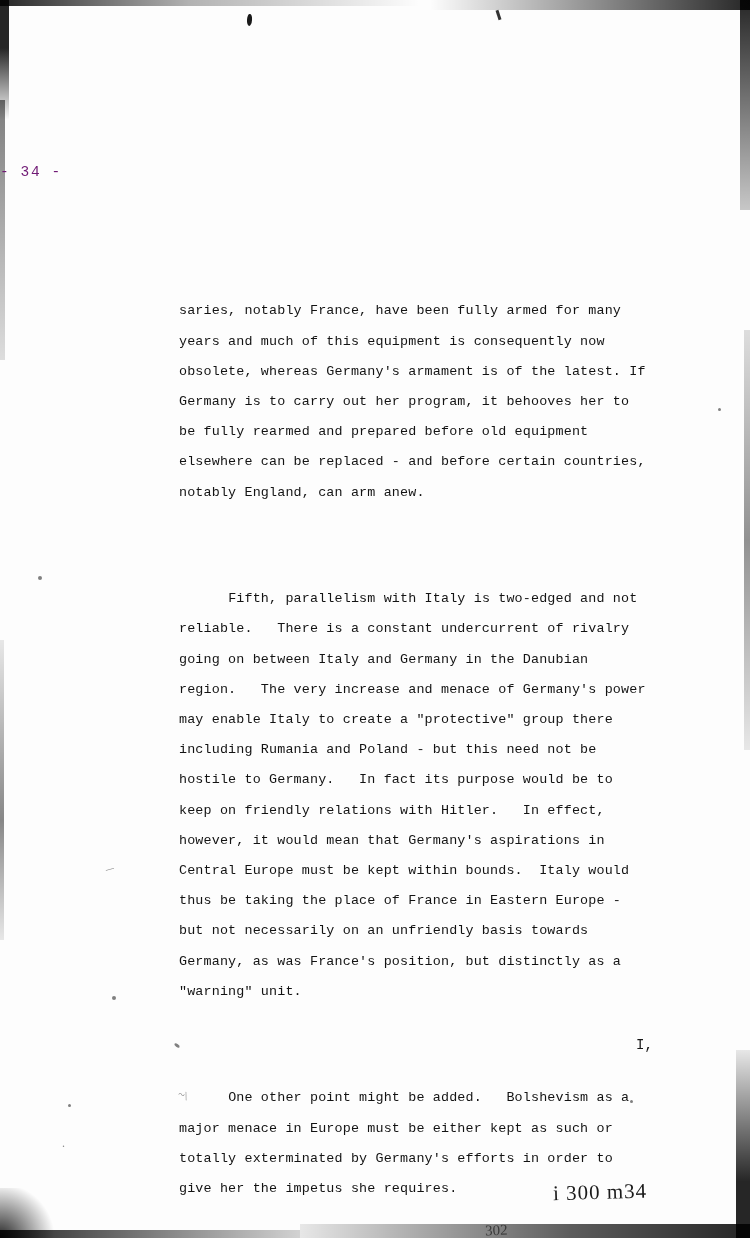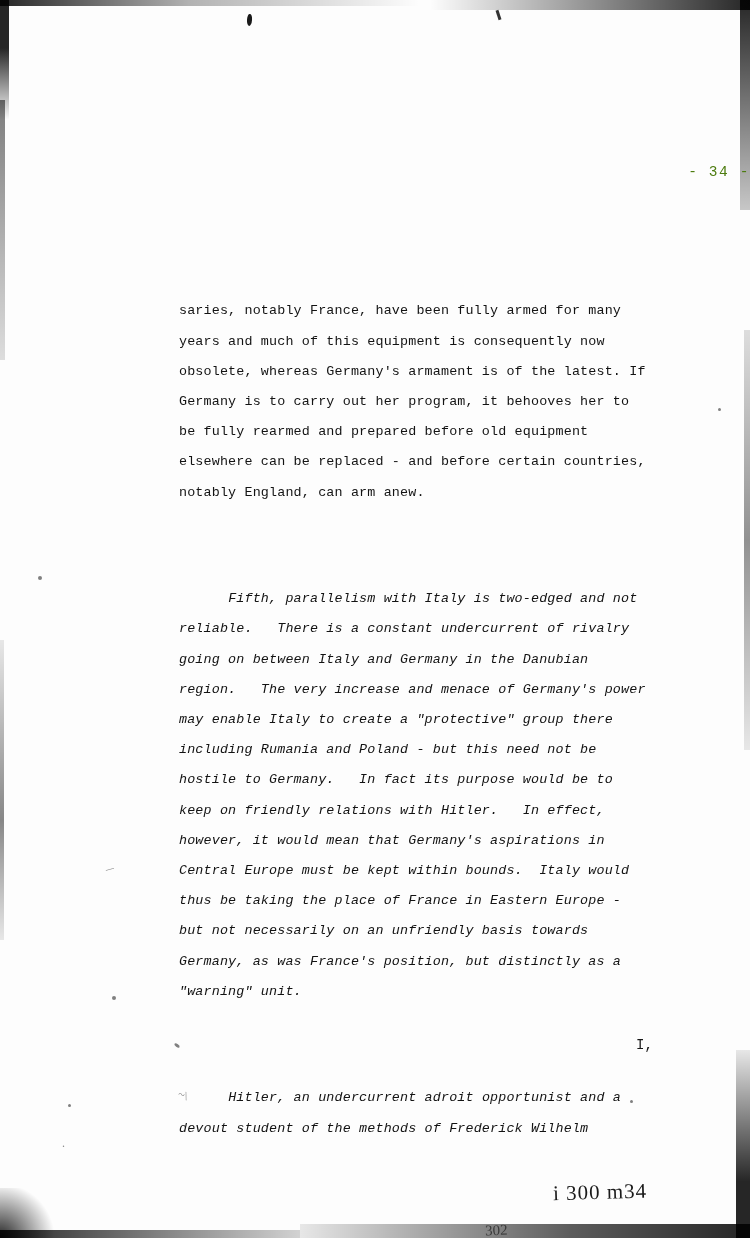--- a/index.html
+++ b/index.html
@@ -72,45 +72,44 @@
     left: 497px; top: 10px;
     width: 3px; height: 10px;
     background: #333;
     transform: rotate(-18deg);
   }
 
   .page-number {
     position: absolute;
     top: 164px;
     left: 0; right: 0;
-    text-align: right;
+    text-align: left;
     font-size: 14.5px;
     letter-spacing: 1.6px;
-    color: #4d7c0f;
+    color: #701a75;
     font-family: "Liberation Mono", monospace;
   }
 
   .body-text {
     position: absolute;
     left: 163px;
     top: 220px;
     width: 500px;
     font-size: 13.4px;
     line-height: 30.2px;
     color: #131313;
     letter-spacing: 0.15px;
     white-space: pre-wrap;
   }
   .para {
     margin: 16px;
     text-indent: 0;
   }
   .para + .para {
     margin-top: 0;
-    font-style: italic;
   }
 
   .signature-initial {
     position: absolute;
     left: 636px;
     top: 1037px;
     font-size: 14px;
     color: #161616;
   }
 
@@ -171,20 +170,21 @@
 
   <div class="faint-mark" style="left:108px; top:862px; transform:rotate(55deg);">/</div>
   <div class="faint-mark" style="left:178px; top:1088px; transform:rotate(18deg);">~\</div>
   <div class="faint-mark" style="left:62px; top:1136px;">.</div>
 
   <div class="page-number">- 34 -</div>
 
   <div class="body-text">
     <p class="para">saries, notably France, have been fully armed for many years and much of this equipment is consequently now obsolete, whereas Germany's armament is of the latest. If Germany is to carry out her program, it behooves her to be fully rearmed and prepared before old equipment elsewhere can be replaced - and before certain countries, notably England, can arm anew.</p>
     <p class="para">      Fifth, parallelism with Italy is two-edged and not reliable.   There is a constant undercurrent of rivalry going on between Italy and Germany in the Danubian region.   The very increase and menace of Germany's power may enable Italy to create a "protective" group there including Rumania and Poland - but this need not be hostile to Germany.   In fact its purpose would be to keep on friendly relations with Hitler.   In effect, however, it would mean that Germany's aspirations in Central Europe must be kept within bounds.  Italy would thus be taking the place of France in Eastern Europe -  but not necessarily on an unfriendly basis towards Germany, as was France's position, but distinctly as a "warning" unit.</p>
+    <p class="para">      One other point might be added.   Bolshevism as a major menace in Europe must be either kept as such or totally exterminated by Germany's efforts in order to give her the impetus she requires.</p>
     <p class="para">      Hitler, an undercurrent adroit opportunist and a devout student of the methods of Frederick Wilhelm</p>
   </div>
 
   <div class="signature-initial">I,</div>
 
   <div class="hand-note">i 300 m34</div>
 
   <div class="hand-note-2">302</div>
 
 </div>

